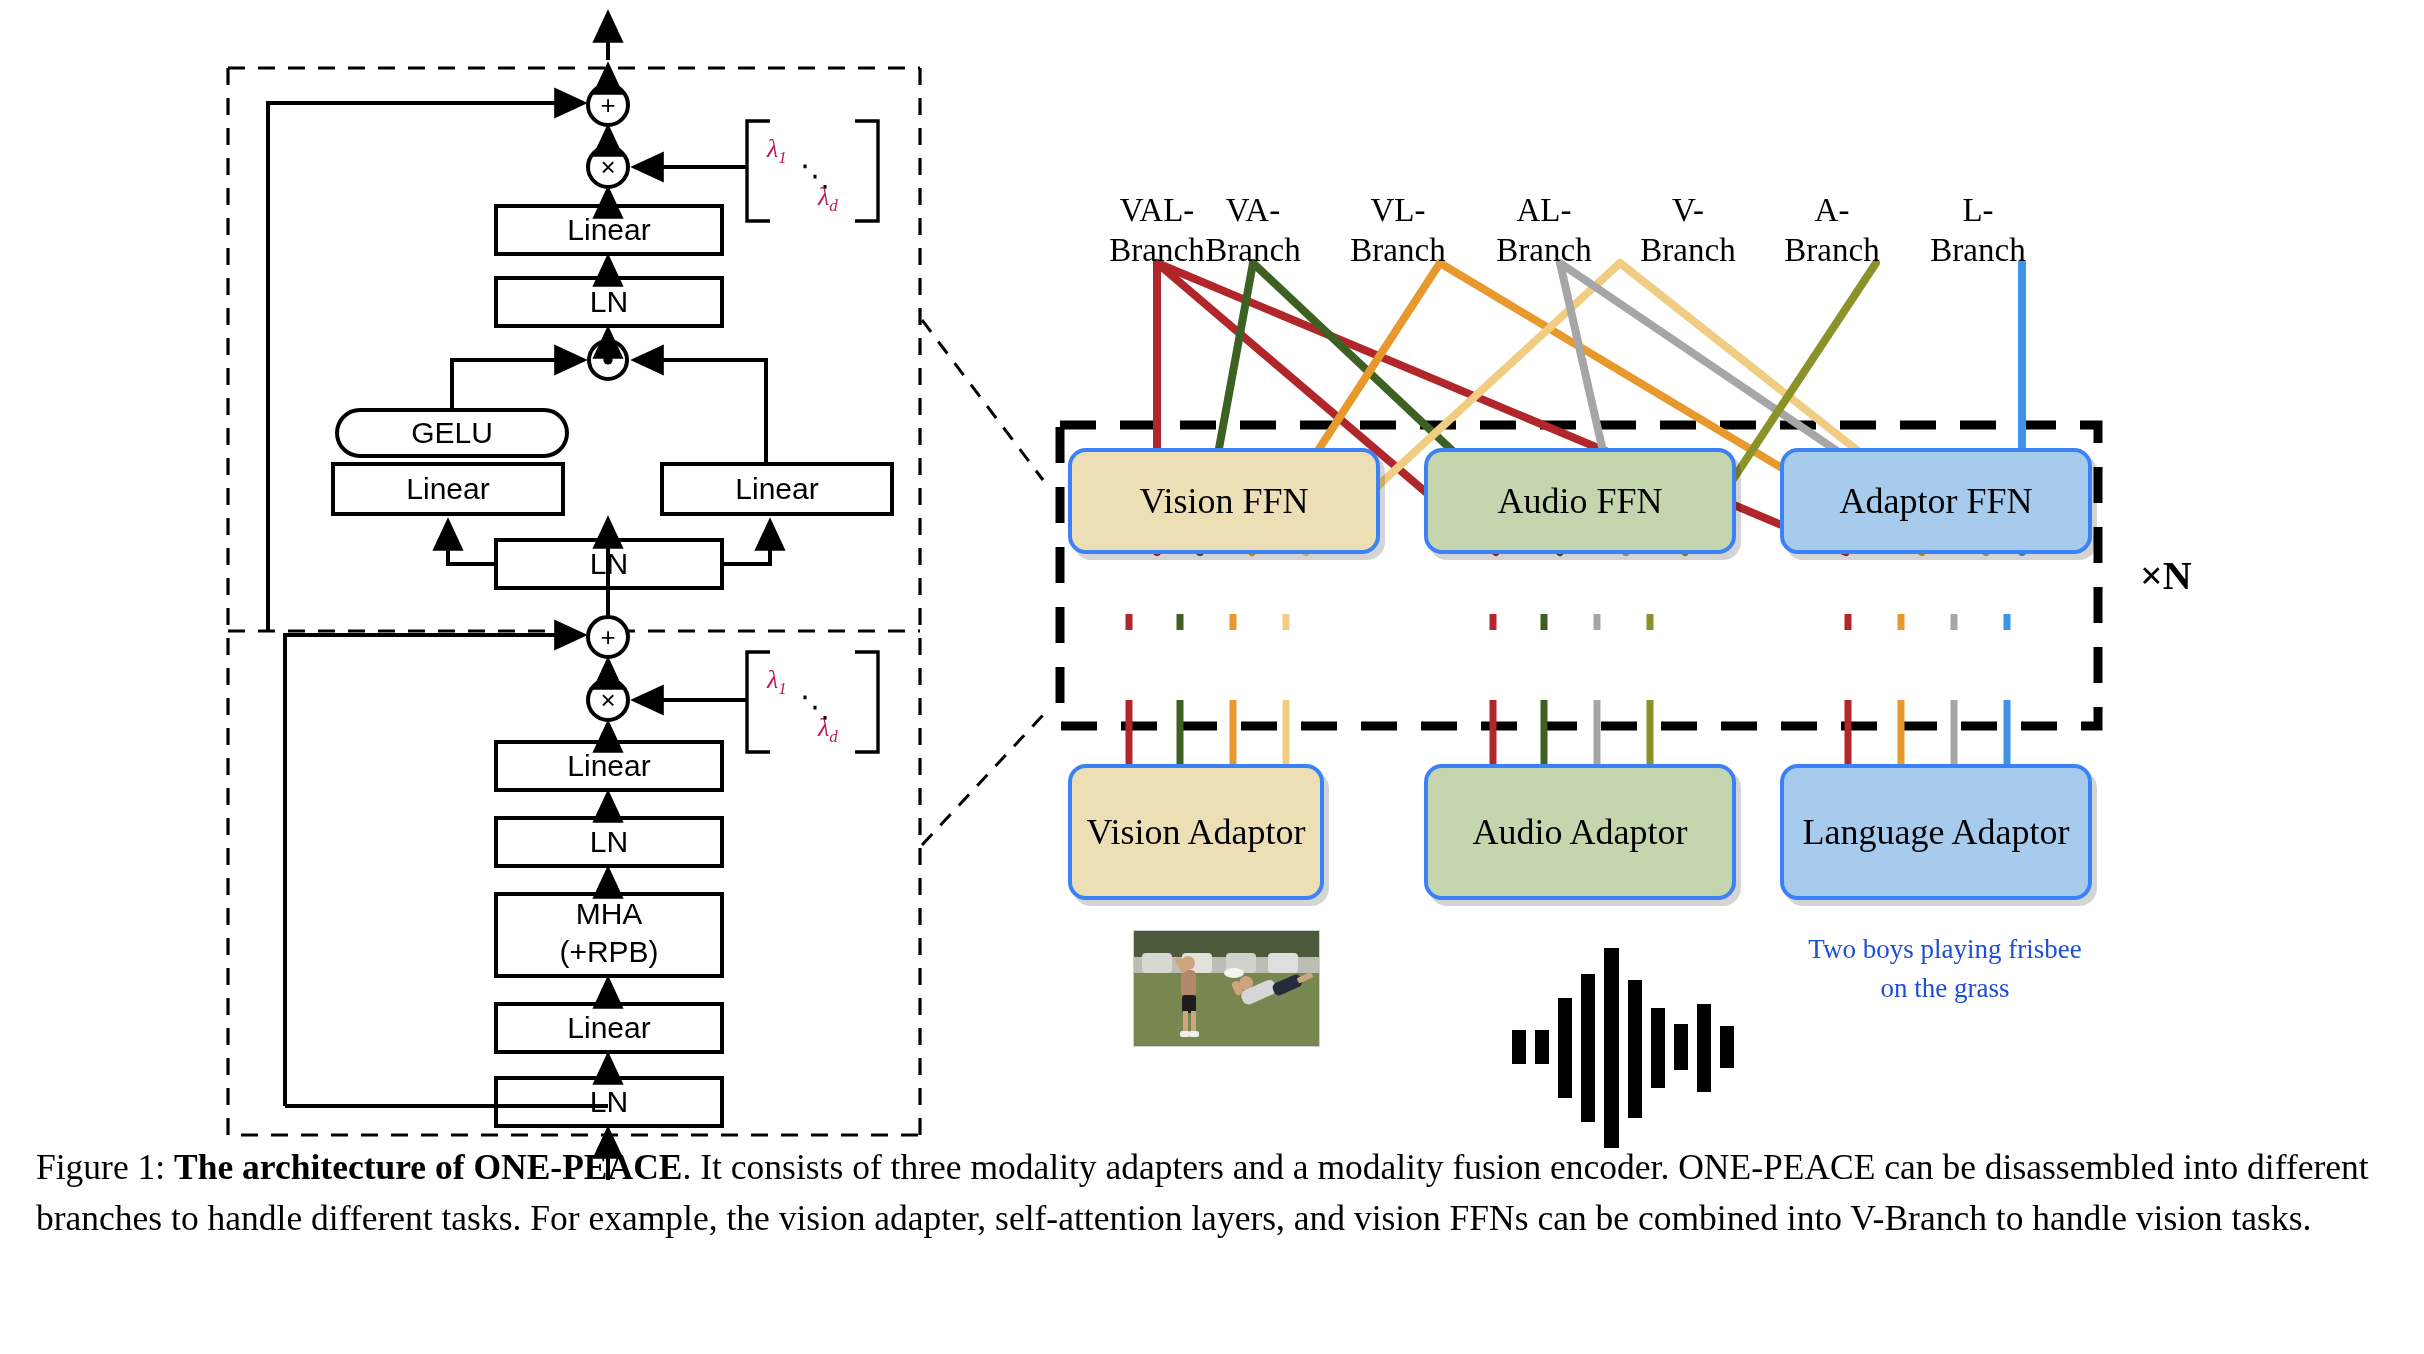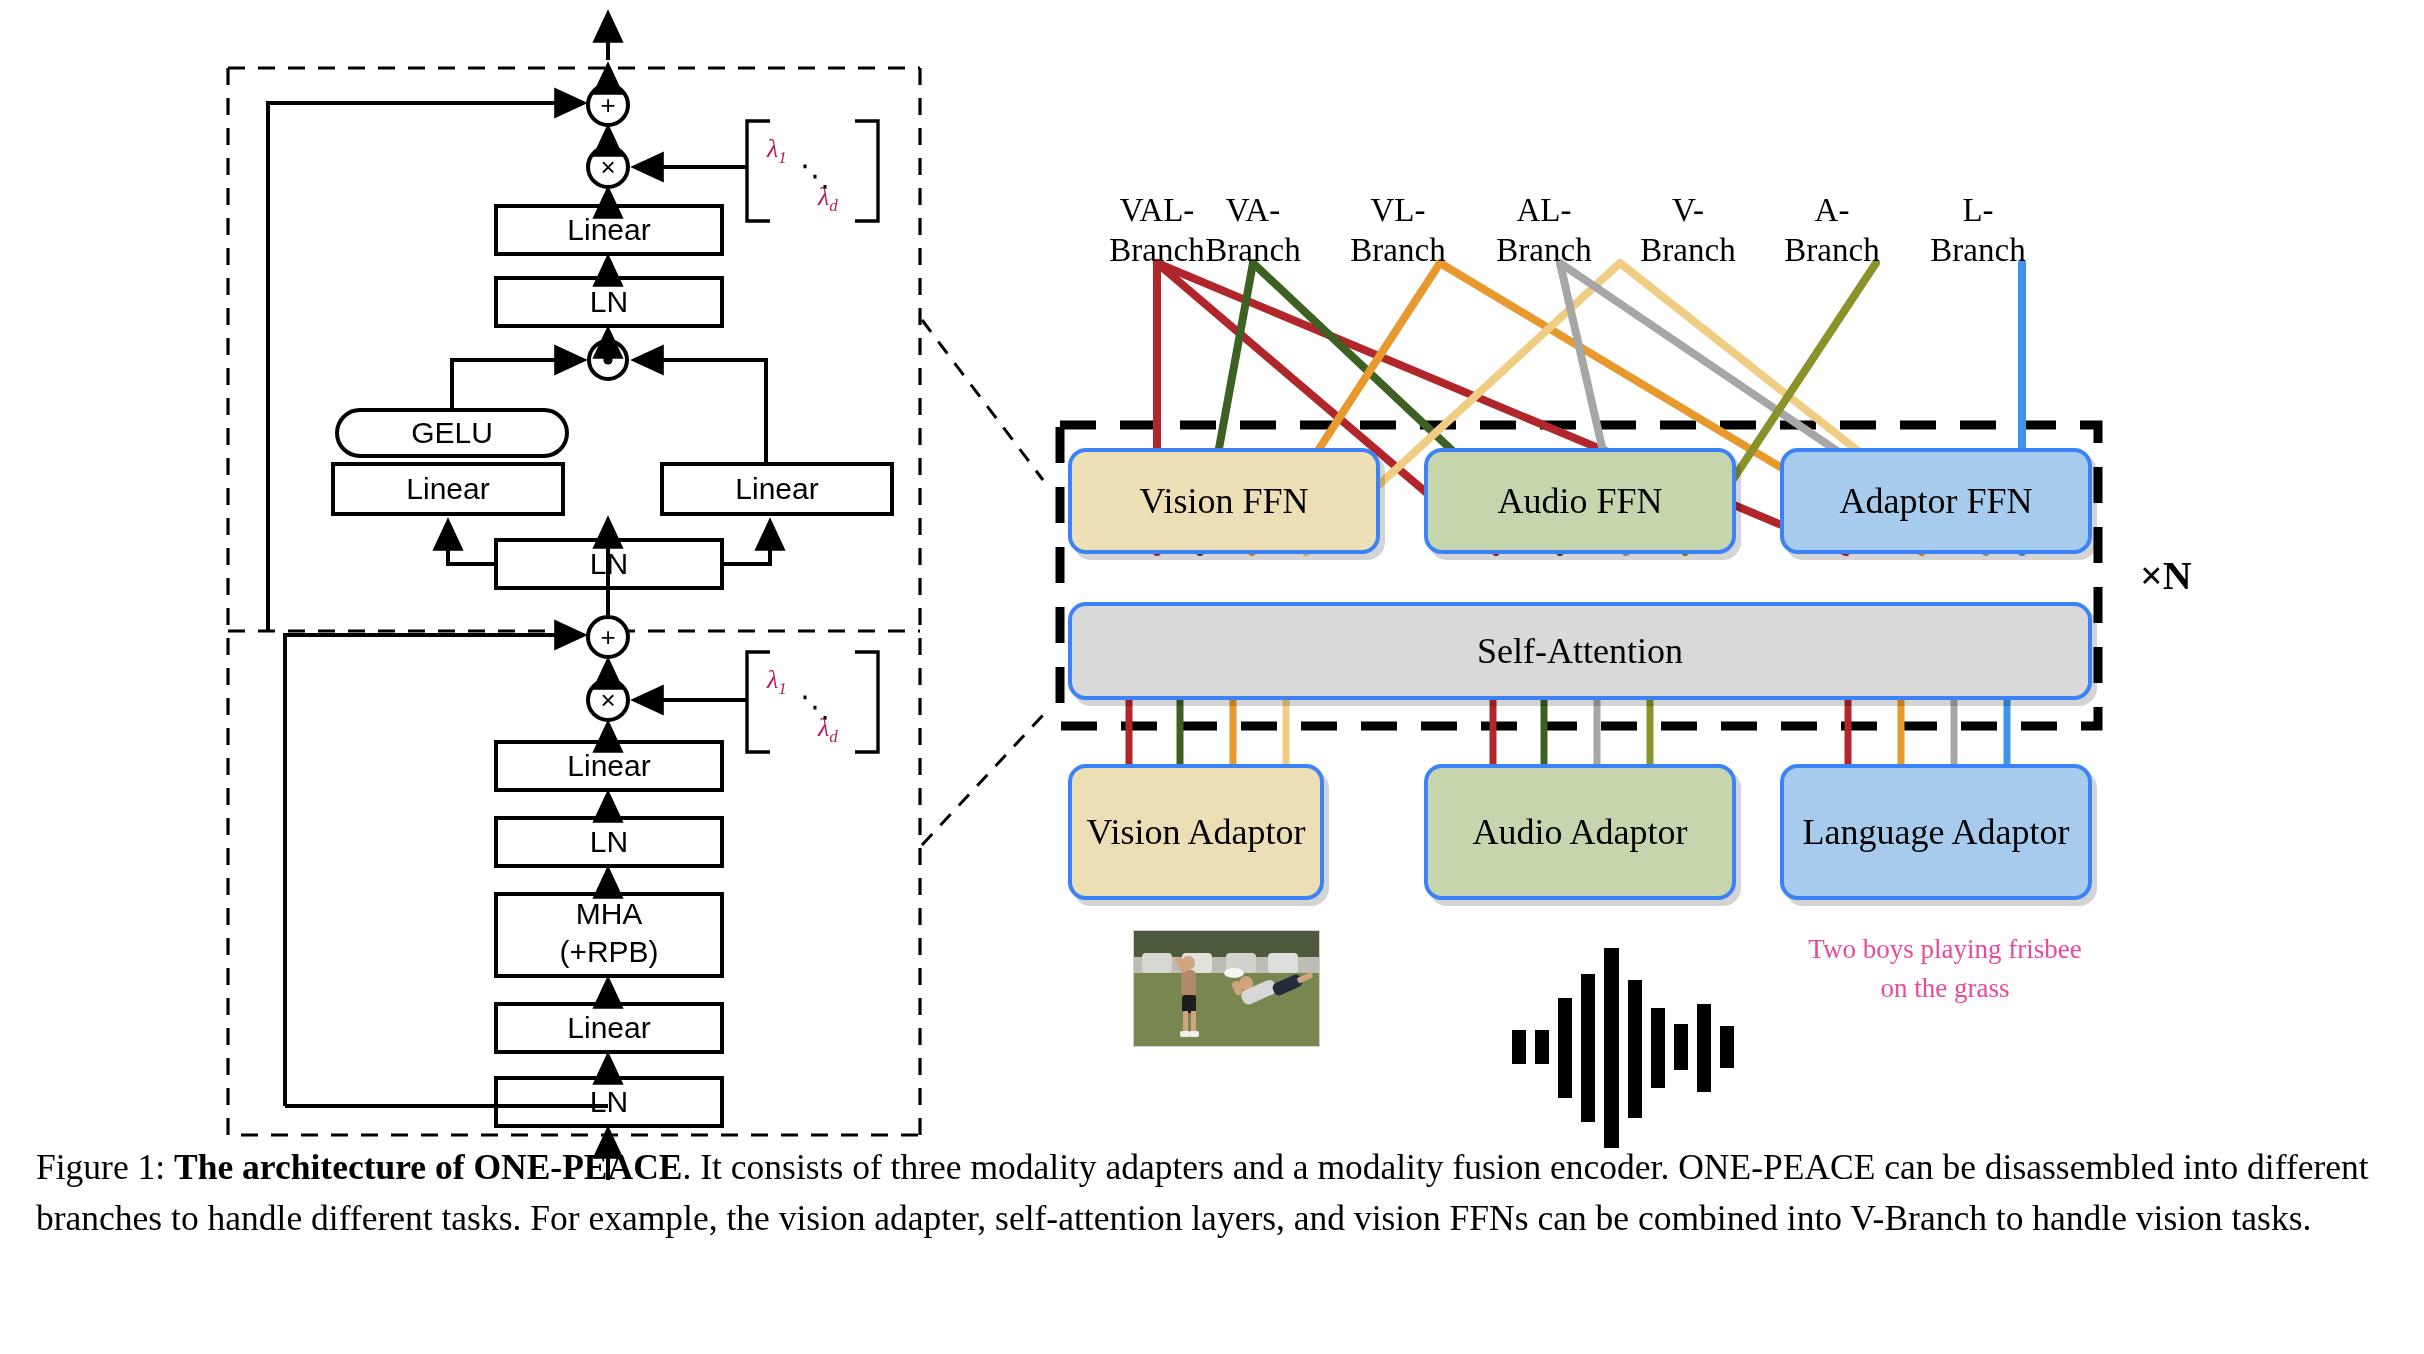--- a/index.html
+++ b/index.html
@@ -74,21 +74,21 @@
     position: absolute;
     font-family: "Liberation Serif", serif;
     font-size: 40px;
     font-weight: bold;
     color: #000;
   }
   .caption-text {
     position: absolute;
     font-family: "Liberation Serif", serif;
     font-size: 27px;
-    color: #ec4899;
+    color: #1d4ed8;
     text-align: center;
     line-height: 1.45;
     width: 330px;
   }
   .figure-caption {
     position: absolute;
     left: 36px; top: 1142px;
     width: 2356px;
     font-family: "Liberation Serif", serif;
     font-size: 35.5px;
@@ -360,23 +360,20 @@
   <div class="node-box" style="left:1068px; top:448px; width:312px; height:106px; background:#ecdfb6;">
     <span>Vision FFN</span>
   </div>
   <div class="node-box" style="left:1424px; top:448px; width:312px; height:106px; background:#c5d5ae;">
     <span>Audio FFN</span>
   </div>
   <div class="node-box" style="left:1780px; top:448px; width:312px; height:106px; background:#a6cbec;">
     <span>Adaptor FFN</span>
   </div>
 
-  <div class="node-box" style="left:1068px; top:602px; width:1024px; height:98px; background:#d9d9d9;">
-    <span>Self-Attention</span>
-  </div>
 
   <div class="times-n" style="left:2140px; top:552px;">×N</div>
 
   <div class="node-box" style="left:1068px; top:764px; width:256px; height:136px; background:#ecdfb6;">
     <span>Vision Adaptor</span>
   </div>
   <div class="node-box" style="left:1780px; top:764px; width:312px; height:136px; background:#a6cbec;">
     <span>Language Adaptor</span>
   </div>
   <div class="node-box" style="left:1424px; top:764px; width:312px; height:136px; background:#c5d5ae;">

